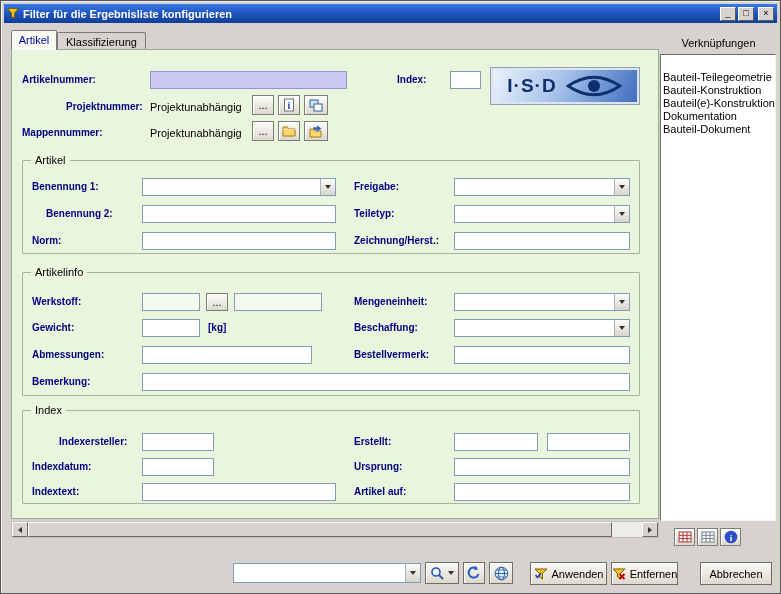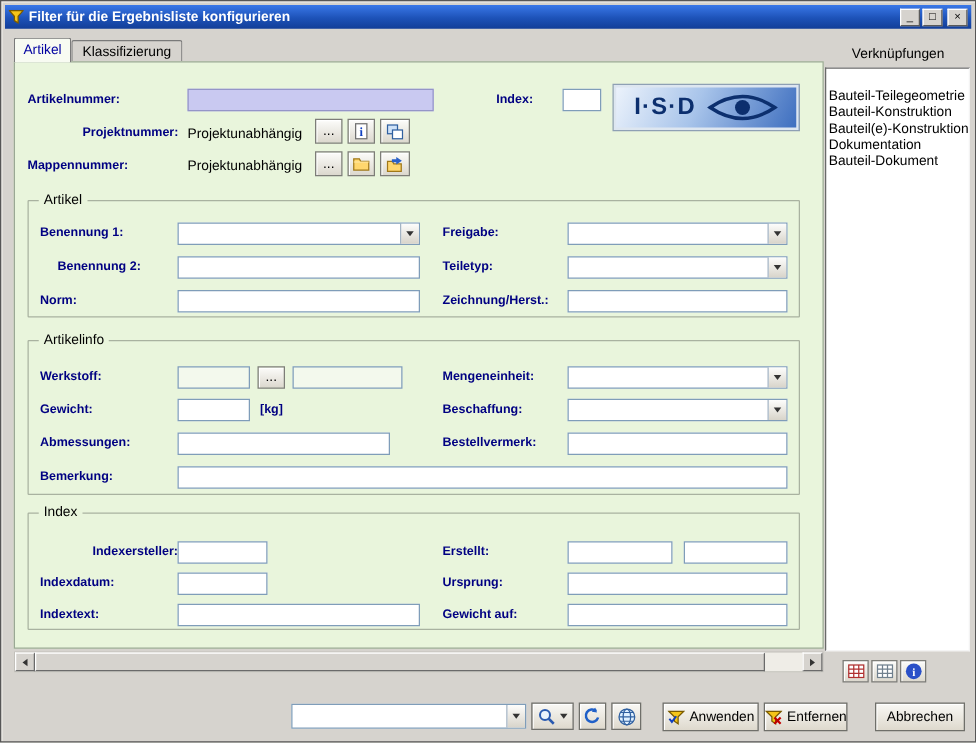--- a/index.html
+++ b/index.html
@@ -223,34 +223,34 @@
     <input class="field" style="left: 130px; top: 296px; width: 170px;">
     <span class="lbl" style="left:342px; top:299px;text-align:center;">Bestellvermerk:</span>
     <input class="field" style="left: 442px; top: 296px; width: 176px;">
 
     <span class="lbl" style="left:20px; top:326px;">Bemerkung:</span>
     <input class="field" style="left: 130px; top: 323px; width: 488px;">
 
     <div class="group" style="left:10px; top:360px; width:618px; height:94px;">
       <span class="legend">Index</span>
     </div>
-    <span class="lbl" style="left:23px; top:386px;padding-left:39px;">Indexersteller:</span>
+    <span class="lbl" style="left:8px; top:386px;padding-left:39px;">Indexersteller:</span>
     <input class="field" style="left: 130px; top: 383px; width: 72px;">
     <span class="lbl" style="left:342px; top:386px;">Erstellt:</span>
     <input class="field" style="left: 442px; top: 383px; width: 84px;">
     <input class="field" style="left: 535px; top: 383px; width: 83px;">
 
     <span class="lbl" style="left:20px; top:411px;">Indexdatum:</span>
     <input class="field" style="left: 130px; top: 408px; width: 72px;">
     <span class="lbl" style="left:342px; top:411px;">Ursprung:</span>
     <input class="field" style="left: 442px; top: 408px; width: 176px;">
 
     <span class="lbl" style="left:20px; top:436px;">Indextext:</span>
     <input class="field" style="left: 130px; top: 433px; width: 194px;">
-    <span class="lbl" style="left:342px; top:436px;">Gewicht auf:</span>
+    <span class="lbl" style="left:342px; top:436px;">Artikel auf:</span>
     <input class="field" style="left: 442px; top: 433px; width: 176px;">
   </div>
 
   <div class="hscroll">
     <div class="scroll-btn" style="left:0;">
         <span class="tri-left"></span>
       </div>
     <div class="scroll-thumb"></div>
     <div class="scroll-btn" style="right:0;">
         <span class="tri-right"></span>

